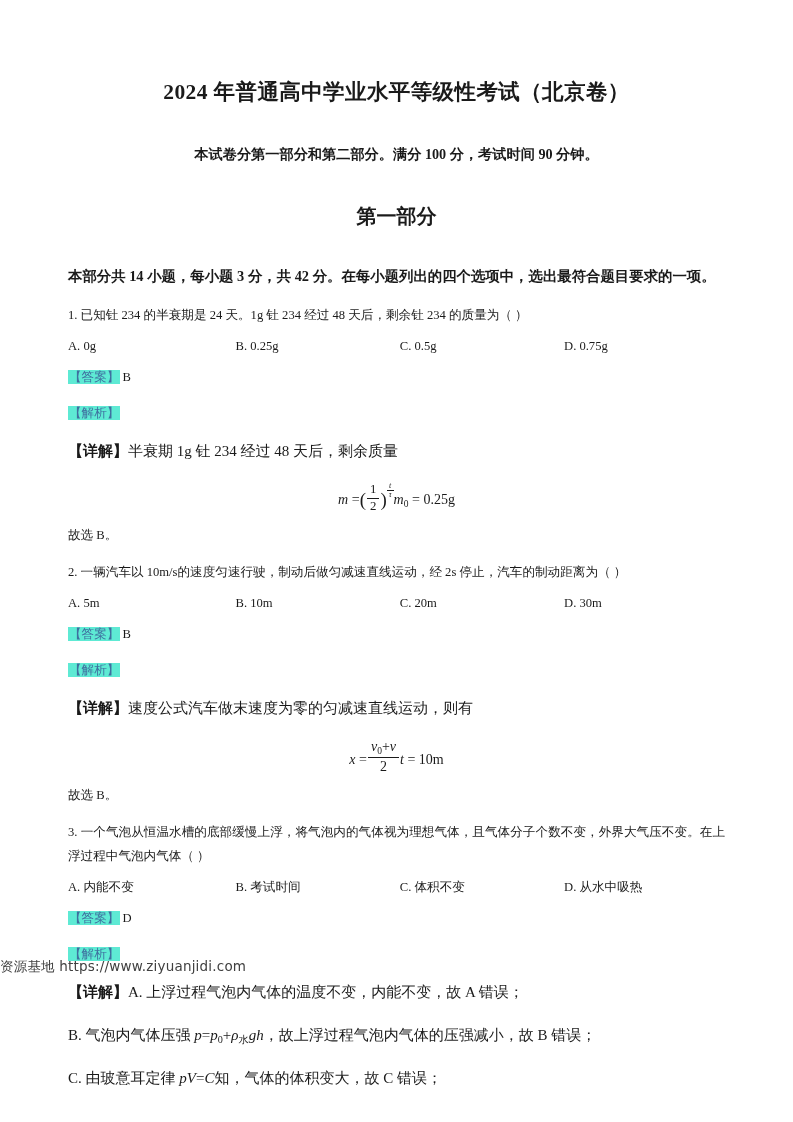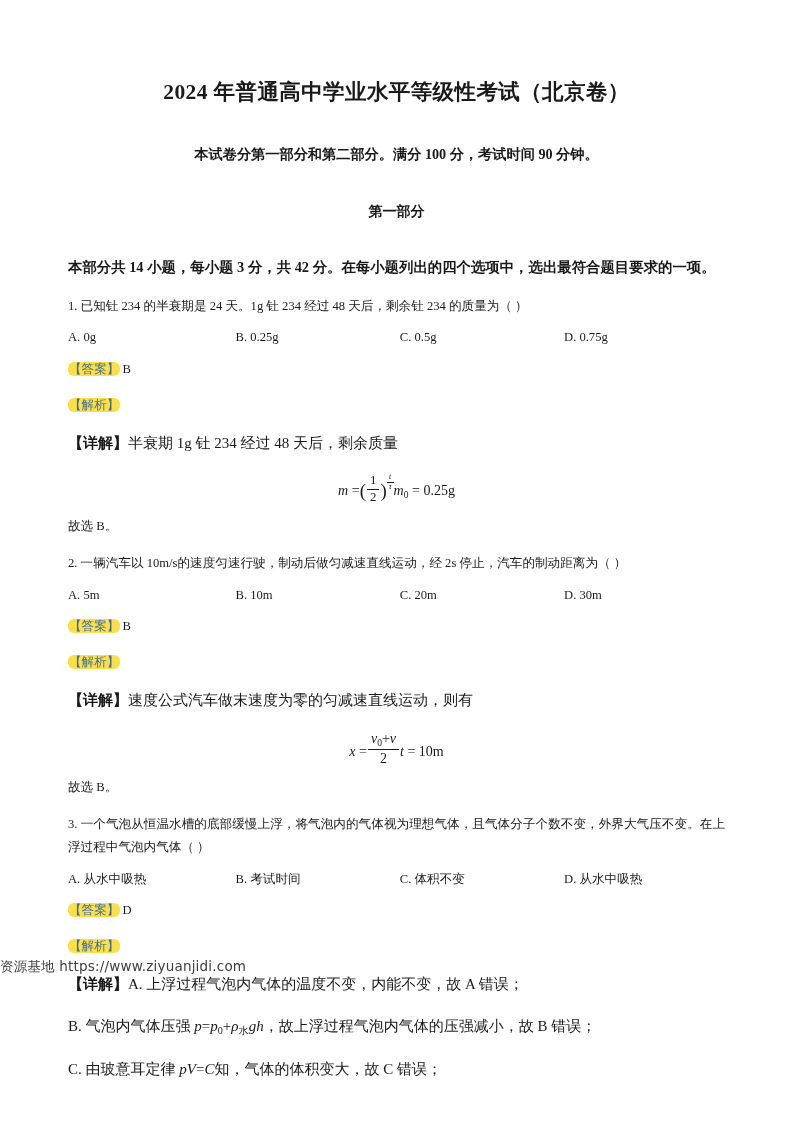--- a/index.html
+++ b/index.html
@@ -44,21 +44,21 @@
   .doc-note {
     text-align: center;
     font-size: 14.2px;
     font-weight: bold;
     margin: 16px;
     padding-top: 22px;
     line-height: 1.4;
   }
   .section-title {
     text-align: center;
-    font-size: 14px;
+    font-size: 20px;
     font-weight: bold;
     margin: 18px;
     padding-top: 19px;
     line-height: 1.4;
   }
   .section-instruction {
     font-size: 14.4px;
     font-weight: bold;
     margin: 0;
     padding-top: 16px;
@@ -87,23 +87,22 @@
   }
   .opt.first { flex: 0 0 25.5%; }
 
   .tag-line {
     font-size: 12.6px;
     line-height: 1.85;
     margin-top: 8px;
   }
   .tag {
     color: #3f6f9f;
-    background: #fde047;
+    background: #5eead4;
     padding: 0 1px;
-    border-radius: 6px;
   }
   .tag-val {
     color: #1a1a1a;
     margin-left: 2px;
   }
   .detail-line {
     font-size: 15px;
     line-height: 1.85;
     margin-top: 10px;
     text-align: justify;
@@ -243,21 +242,21 @@
       <span class="mn">=</span><span class="frac"><span class="num"><span class="mi">v</span><span class="sub">0</span><span class="mn">+</span><span class="mi">v</span></span><span class="den">2</span></span><span class="mi">t</span>
       <span class="mn">=</span>
       <span class="mn">10m</span>
     </div>
     <p class="concl-line">故选 B。</p>
   </div>
 
   <div class="q-block">
     <p class="q-stem">3. 一个气泡从恒温水槽的底部缓慢上浮，将气泡内的气体视为理想气体，且气体分子个数不变，外界大气压不变。在上浮过程中气泡内气体（    ）</p>
     <div class="opt-row">
-      <span class="opt first">A. 从水中吸热</span>
+      <span class="opt first">A. 内能不变</span>
       <span class="opt">B. 考试时间</span>
       <span class="opt">C. 体积不变</span>
       <span class="opt">D. 从水中吸热</span>
     </div>
     <p class="tag-line">
       <span class="tag">【答案】</span><span class="tag-val">D</span>
     </p>
     <p class="tag-line">
       <span class="tag">【解析】</span>
     </p>

